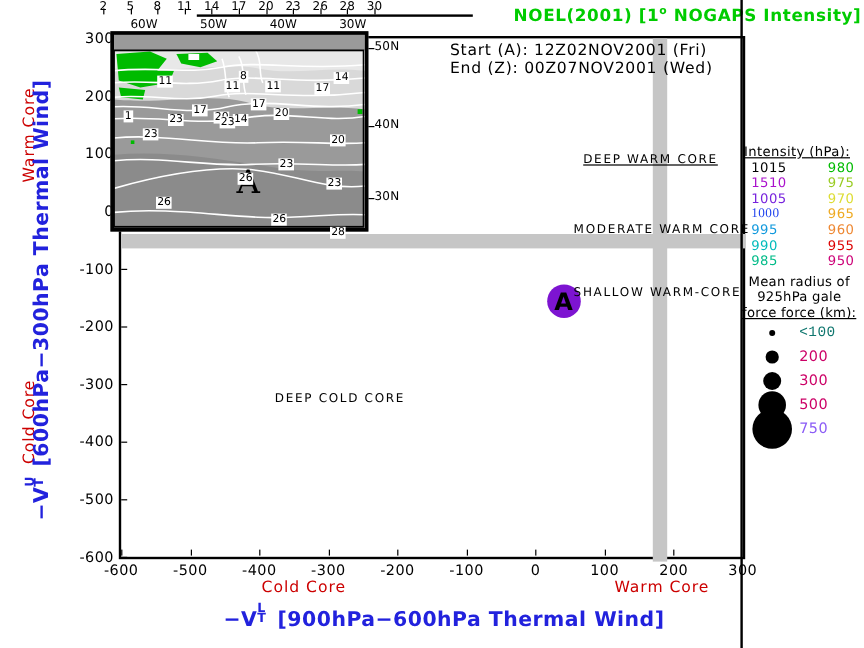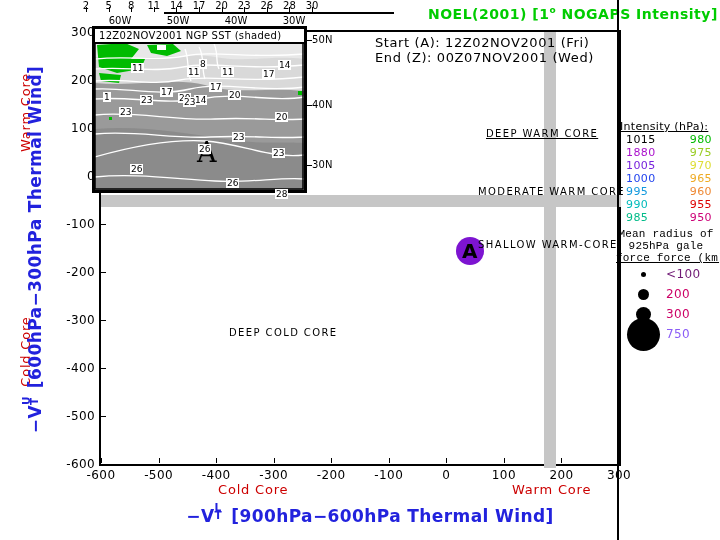--- a/index.html
+++ b/index.html
@@ -141,21 +141,21 @@
 
   
   #legend{left:620px;top:120px;width:100px;}
   #legend-divider{left:617px;top:0px;width:2px;height:540px;background:#000;}
   .leg-head{
     color:#000;font-size:11px;text-decoration:underline;
     letter-spacing:0.3px;white-space:nowrap;
   }
   .int-row{display:flex;justify-content:space-between;width:86px;margin-left:6px;}
   .int-cell{font-size:11px;letter-spacing:0.4px;}
-  .rad-cap{color:#000;font-size:11px;text-align:center;width:100px;letter-spacing:0.2px;white-space:nowrap;font-family:Liberation Mono, monospace;}
+  .rad-cap{color:#000;font-size:11px;text-align:center;width:100px;letter-spacing:0.2px;white-space:nowrap;}
   .rad-row{display:flex;align-items:center;height:20px;}
   .rad-dotwrap{width:46px;display:flex;justify-content:center;align-items:center;}
   .rad-dot{background:#000;border-radius:50%;}
   .rad-lab{color:#cc0066;font-size:12px;width:52px;text-align:left;letter-spacing:0.4px;}
 </style>
 </head>
 <body>
 
 <div class="abs" id="ruler">
   <div class="abs" id="ruler-line"></div>
@@ -242,21 +242,20 @@
     <div class="quad" style="left: 478px; top: 239px;">SHALLOW WARM-CORE</div>
     <div class="quad" style="left: 229px; top: 327px;">DEEP COLD CORE</div>
   </div>
 
 <div class="region abs" id="reg-cold-x">Cold Core</div>
 <div class="region abs" id="reg-warm-x">Warm Core</div>
 <div class="region abs" id="reg-warm-y">Warm Core</div>
 <div class="region abs" id="reg-cold-y">Cold Core</div>
 
 <div class="abs" id="inset">
-  <div id="inset-title">12Z02NOV2001 NGP SST (shaded)</div>
   <svg width="209" height="161" viewBox="0 0 209 161">
 
     <rect x="0" y="0" width="209" height="161" fill="#9a9a9a"></rect>
     <path d="M0,13 L209,13 L209,62 C170,58 140,66 110,56 C80,48 40,58 0,54 Z" fill="#d9d9d9"></path>
     <path d="M0,13 L209,13 L209,30 C175,26 150,34 120,28 C95,23 45,32 0,28 Z" fill="#e8e8e8"></path>
     <path d="M0,100 C45,96 90,104 130,110 C165,116 190,112 209,114 L209,161 L0,161 Z" fill="#8b8b8b"></path>
 
     <path d="M2,16 L30,14 L44,20 L36,30 L50,30 L46,40 L22,44 L4,38 Z" fill="#00bb00"></path>
     <path d="M52,16 L78,15 L86,22 L72,27 L56,24 Z" fill="#00bb00"></path>
     <path d="M4,44 L26,46 L24,54 L6,52 Z" fill="#00bb00"></path>
@@ -331,29 +330,29 @@
 
 <div class="abs" id="legend-divider"></div>
 <div class="abs" id="legend">
   <div class="leg-head">Intensity (hPa):</div>
   <div id="intensity-rows">
       <div class="int-row">
         <span class="int-cell" style="color: rgb(0, 0, 0);">1015</span>
         <span class="int-cell" style="color: rgb(0, 187, 0);">980</span>
       </div>
       <div class="int-row">
-        <span class="int-cell" style="color: rgb(170, 17, 204);">1880</span>
+        <span class="int-cell" style="color: rgb(170, 17, 204);">1510</span>
         <span class="int-cell" style="color: rgb(153, 204, 34);">975</span>
       </div>
       <div class="int-row">
         <span class="int-cell" style="color: rgb(119, 34, 221);">1005</span>
         <span class="int-cell" style="color: rgb(221, 221, 51);">970</span>
       </div>
       <div class="int-row">
-        <span class="int-cell" style="color: rgb(34, 68, 238);">1000</span>
+        <span class="int-cell" style="color: rgb(34, 68, 238); font-family: Liberation Serif, serif;">1000</span>
         <span class="int-cell" style="color: rgb(238, 170, 34);">965</span>
       </div>
       <div class="int-row">
         <span class="int-cell" style="color: rgb(17, 153, 221);">995</span>
         <span class="int-cell" style="color: rgb(238, 136, 51);">960</span>
       </div>
       <div class="int-row">
         <span class="int-cell" style="color: rgb(0, 187, 187);">990</span>
         <span class="int-cell" style="color: rgb(221, 0, 0);">955</span>
       </div>
@@ -363,34 +362,40 @@
       </div>
     </div>
   <div class="rad-cap" style="margin-top:4px;margin-left:-4px;">Mean radius of</div>
   <div class="rad-cap" style="margin-left:-4px;">925hPa gale</div>
   <div class="rad-cap" style="margin-left:-4px;text-decoration:underline;">force force (km):</div>
   <div id="radius-rows">
       <div class="rad-row">
         <div class="rad-dotwrap">
           <div class="rad-dot" style="width: 5px; height: 5px;"></div>
         </div>
-        <div class="rad-lab" style="color: #701a75;">&lt;100</div>
+        <div class="rad-lab" style="color: #0f766e; font-family: Liberation Mono, monospace;">&lt;100</div>
       </div>
       <div class="rad-row">
         <div class="rad-dotwrap">
           <div class="rad-dot" style="width: 11px; height: 11px;"></div>
         </div>
         <div class="rad-lab" style="color: rgb(204, 0, 102);">200</div>
       </div>
       <div class="rad-row">
         <div class="rad-dotwrap">
           <div class="rad-dot" style="width: 15px; height: 15px;"></div>
         </div>
         <div class="rad-lab" style="color: rgb(204, 0, 102);">300</div>
       </div>
       <div class="rad-row">
         <div class="rad-dotwrap">
+          <div class="rad-dot" style="width: 23px; height: 23px;"></div>
+        </div>
+        <div class="rad-lab" style="color: rgb(204, 0, 102);">500</div>
+      </div>
+      <div class="rad-row">
+        <div class="rad-dotwrap">
           <div class="rad-dot" style="width: 33px; height: 33px;"></div>
         </div>
         <div class="rad-lab" style="color: #8b5cf6;">750</div>
       </div>
     </div>
 </div>
 
 </body></html>

